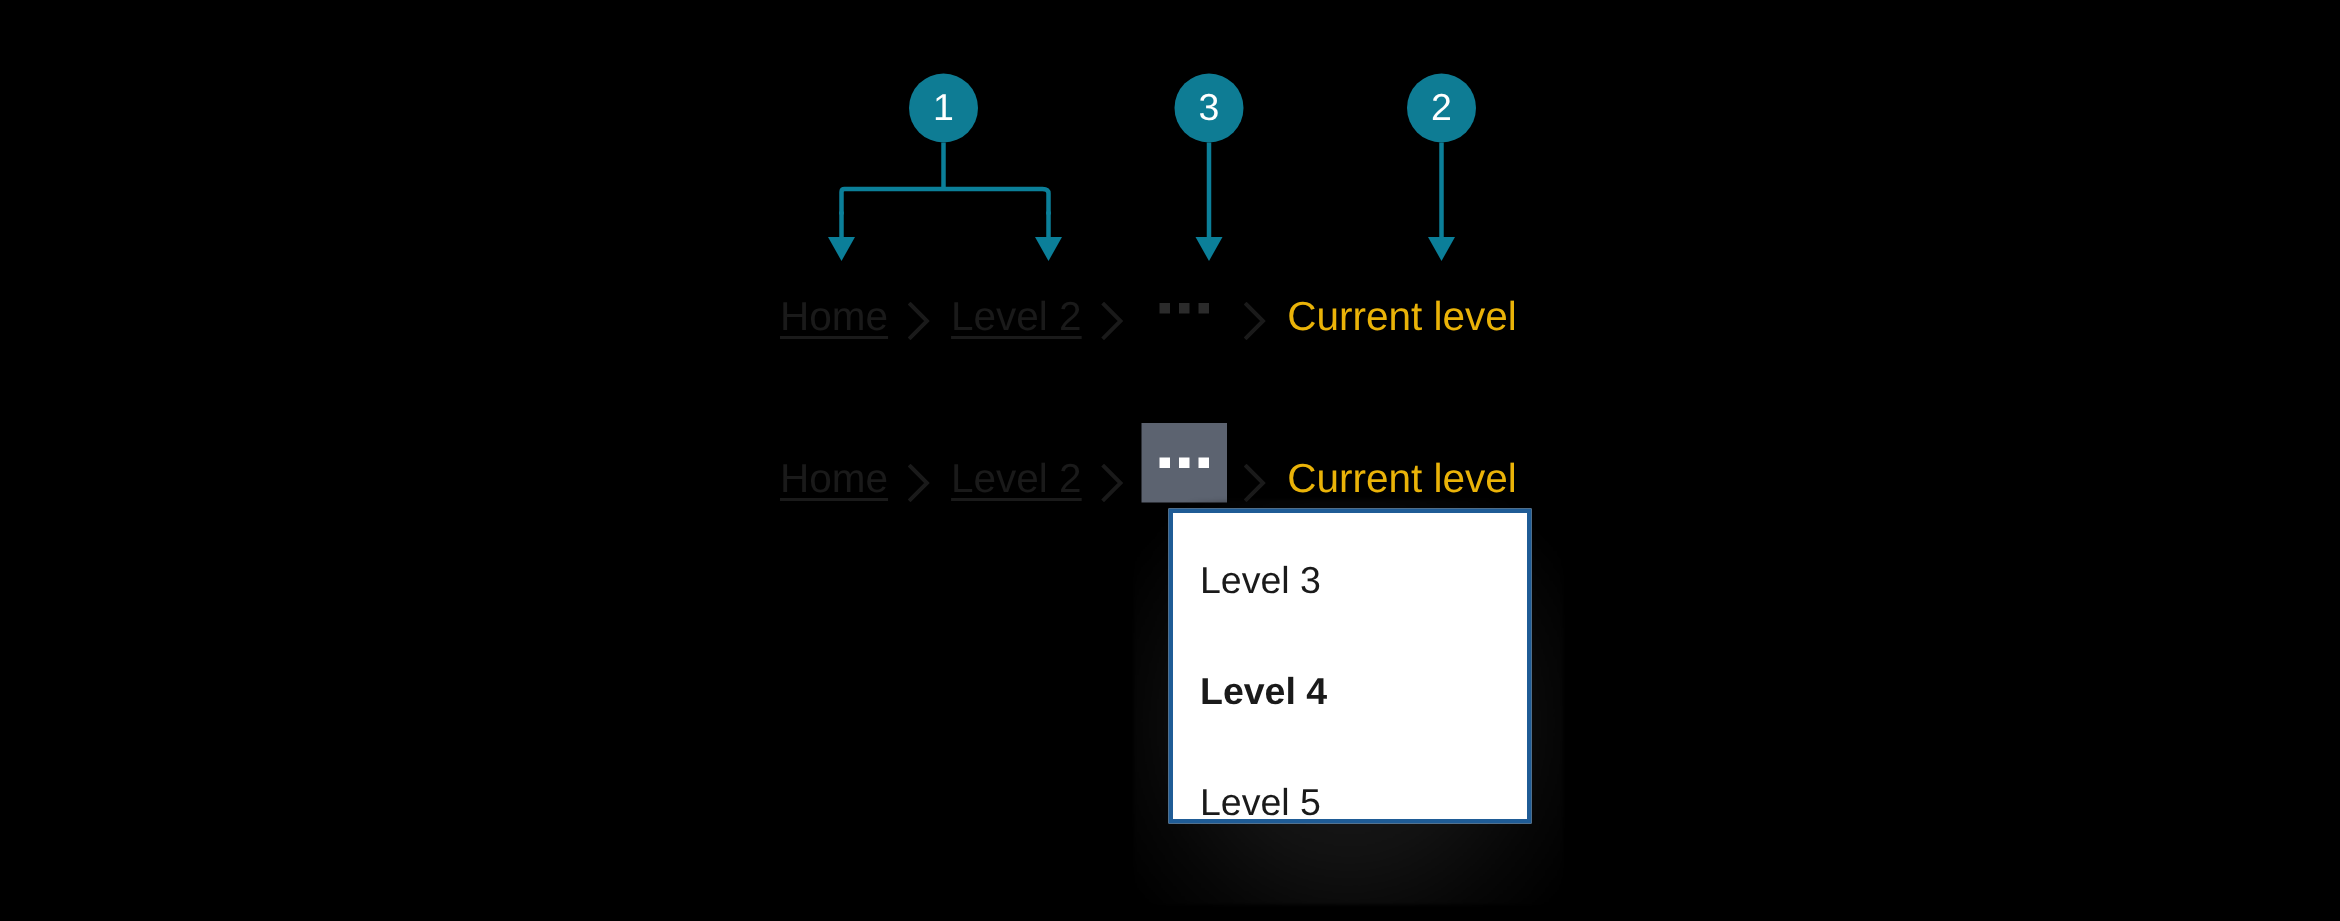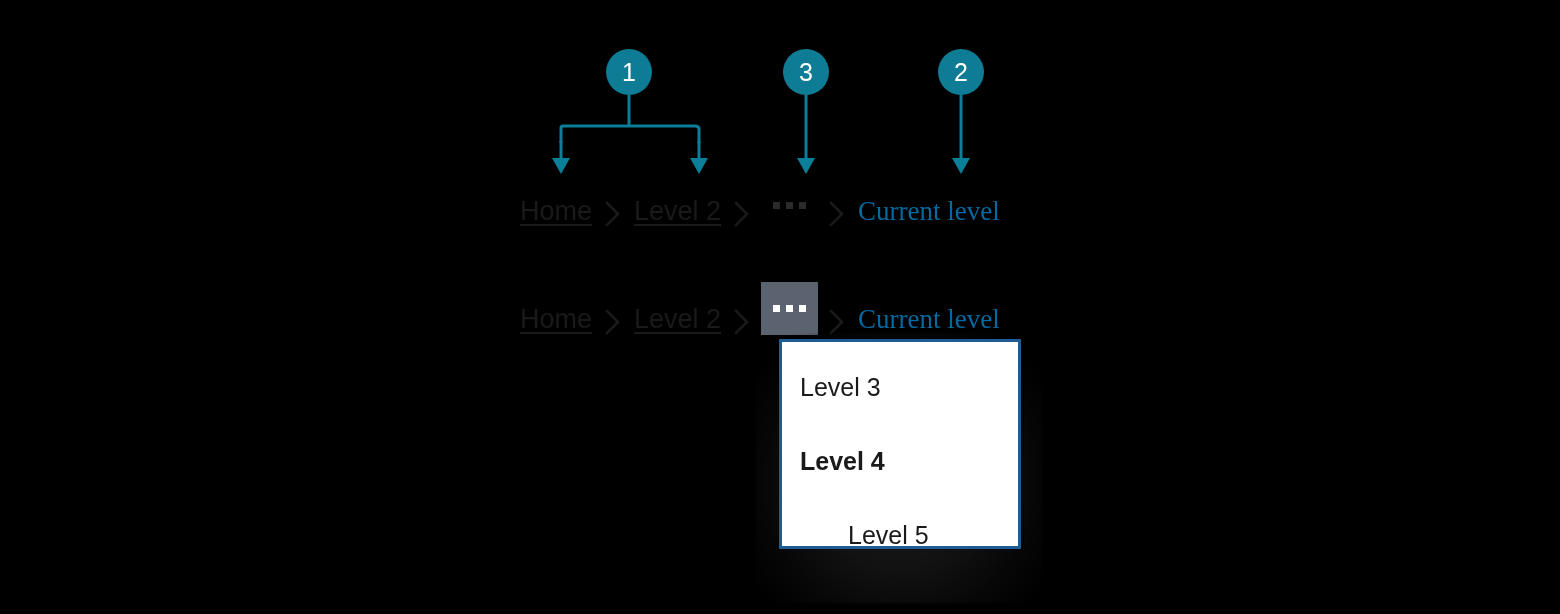--- a/index.html
+++ b/index.html
@@ -56,23 +56,22 @@
     white-space: nowrap;
   }
   .crumb-link {
     color: #1a1a1a;
     text-decoration: underline;
     text-underline-offset: 4px;
     padding: 0 2px;
     cursor: pointer;
   }
   .crumb-current {
-    color: #0369a1;
+    color: #eab308;
     padding: 0 2px;
-    font-family: Liberation Serif, serif;
   }
   .chevron {
     display: inline-block;
     width: 38px;
     text-align: center;
     color: #1a1a1a;
     font-size: 24px;
     line-height: 1;
   }
   .chevron svg { display: block; margin: 0 auto; }
@@ -231,16 +230,16 @@
     </span>
 
     <span class="crumb-current">Current level</span>
   </nav>
 
   <div id="flyout-shadow"></div>
 
   <div id="flyout">
     <div class="menu-item" style="top:33px;">Level 3</div>
     <div class="menu-item" style="top:107px;font-weight:bold;">Level 4</div>
-    <div class="menu-item" style="top:181px;margin-left:48px;">Level 5</div>
+    <div class="menu-item" style="top:181px;">Level 5</div>
   </div>
 
 </div>
 
 </body></html>

